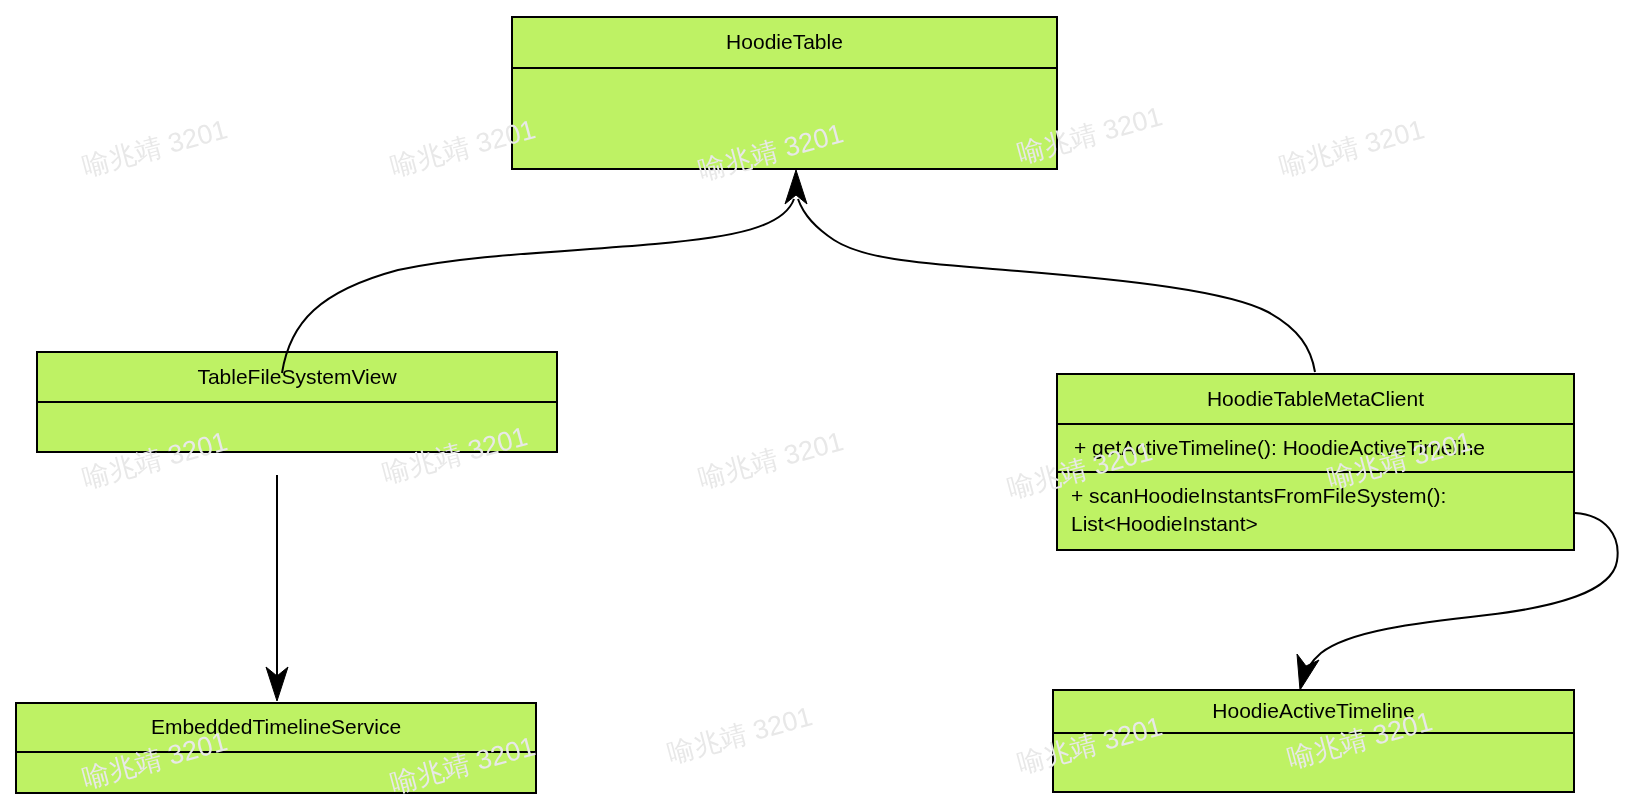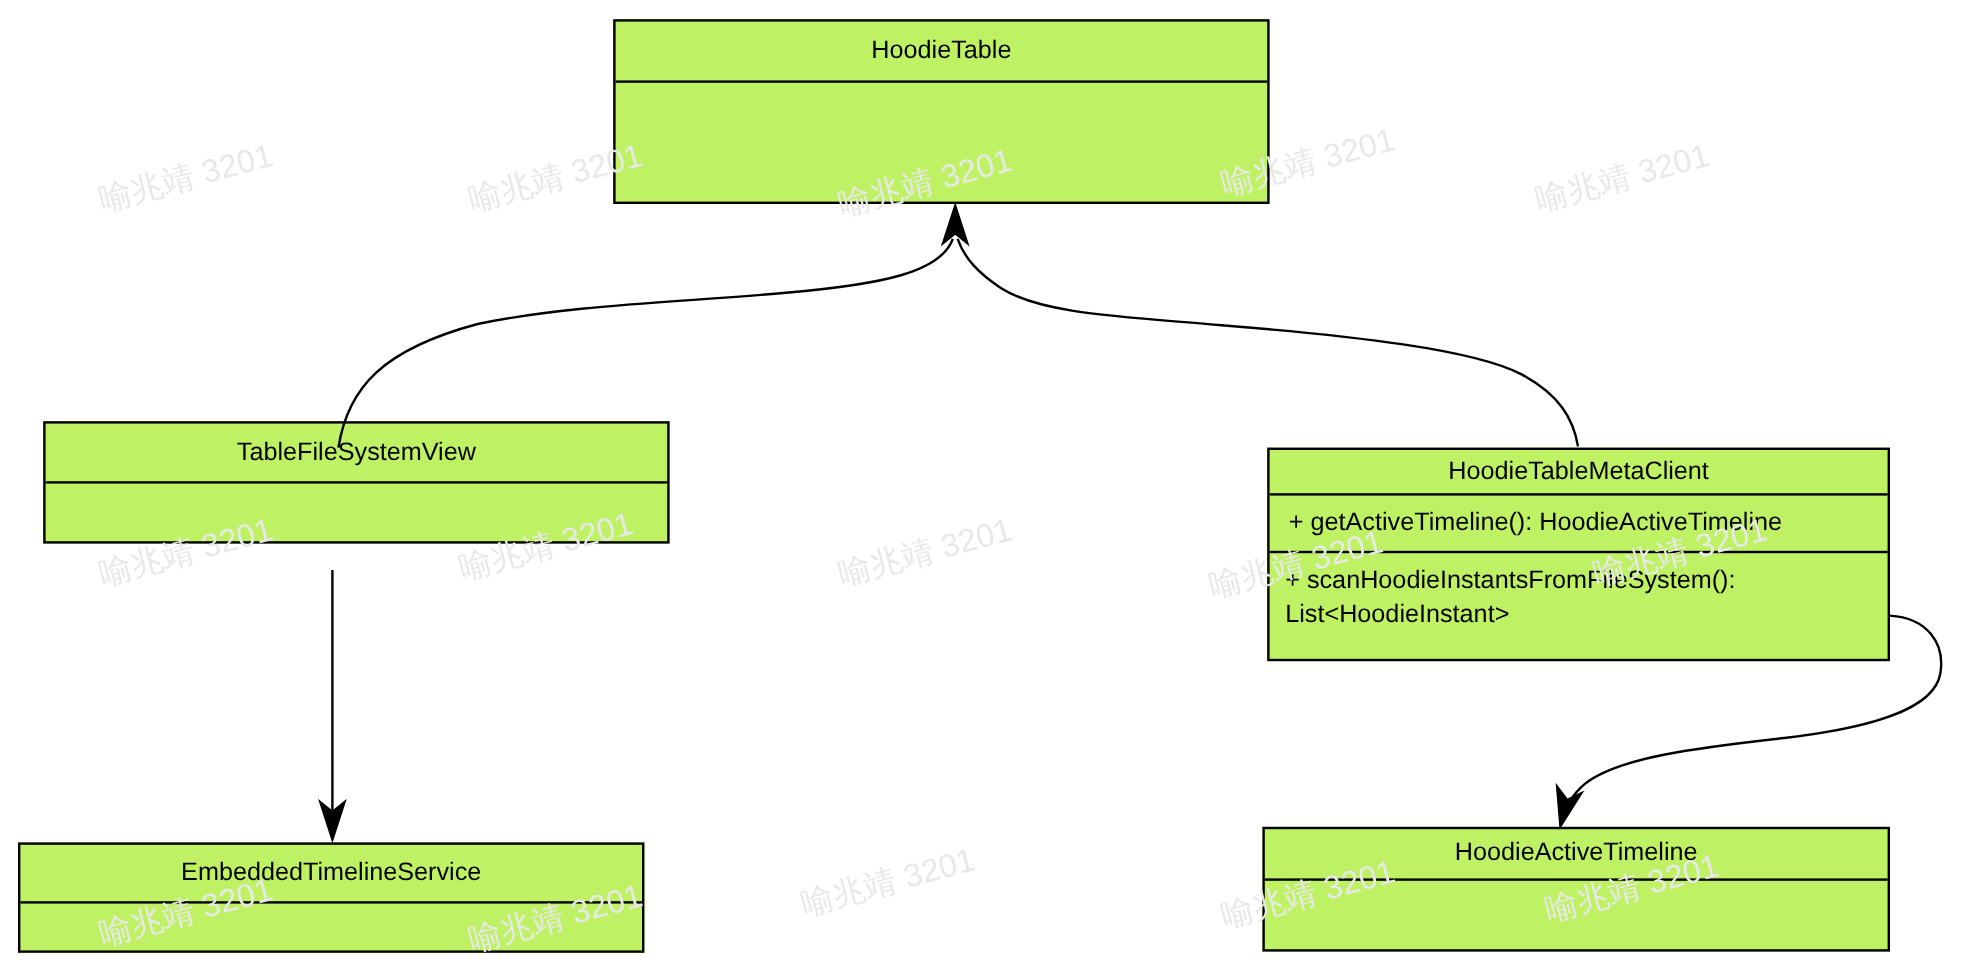--- a/index.html
+++ b/index.html
@@ -75,21 +75,21 @@
   <div class="uml-box" style="left:511px;top:16px;width:547px;height:154px;">
     <div class="uml-title" style="height:51px;">HoodieTable</div>
   </div>
 
   <div class="uml-box" style="left:15px;top:351px;width:522px;height:102px;margin-left:21px;">
     <div class="uml-title" style="height:50px;">TableFileSystemView</div>
     <div class="uml-empty"></div>
   </div>
 
   <div class="uml-box" style="left:1056px;top:373px;width:519px;height:178px;">
-    <div class="uml-title" style="height:38px;">HoodieTableMetaClient</div>
+    <div class="uml-title" style="height:50px;">HoodieTableMetaClient</div>
     <div class="uml-row divided" style="flex:0 0 48px;padding-left:16px;">+ getActiveTimeline(): HoodieActiveTimeline</div>
     <div class="uml-row wrap" style="padding-left:13px;padding-right:26px;">+ scanHoodieInstantsFromFileSystem(): List&lt;HoodieInstant&gt;</div>
   </div>
 
   <div class="uml-box" style="left:15px;top:702px;width:522px;height:92px;gap:20px;">
     <div class="uml-title" style="height:49px;">EmbeddedTimelineService</div>
     <div class="uml-empty"></div>
   </div>
 
   <div class="uml-box" style="left:1052px;top:689px;width:523px;height:104px;">

